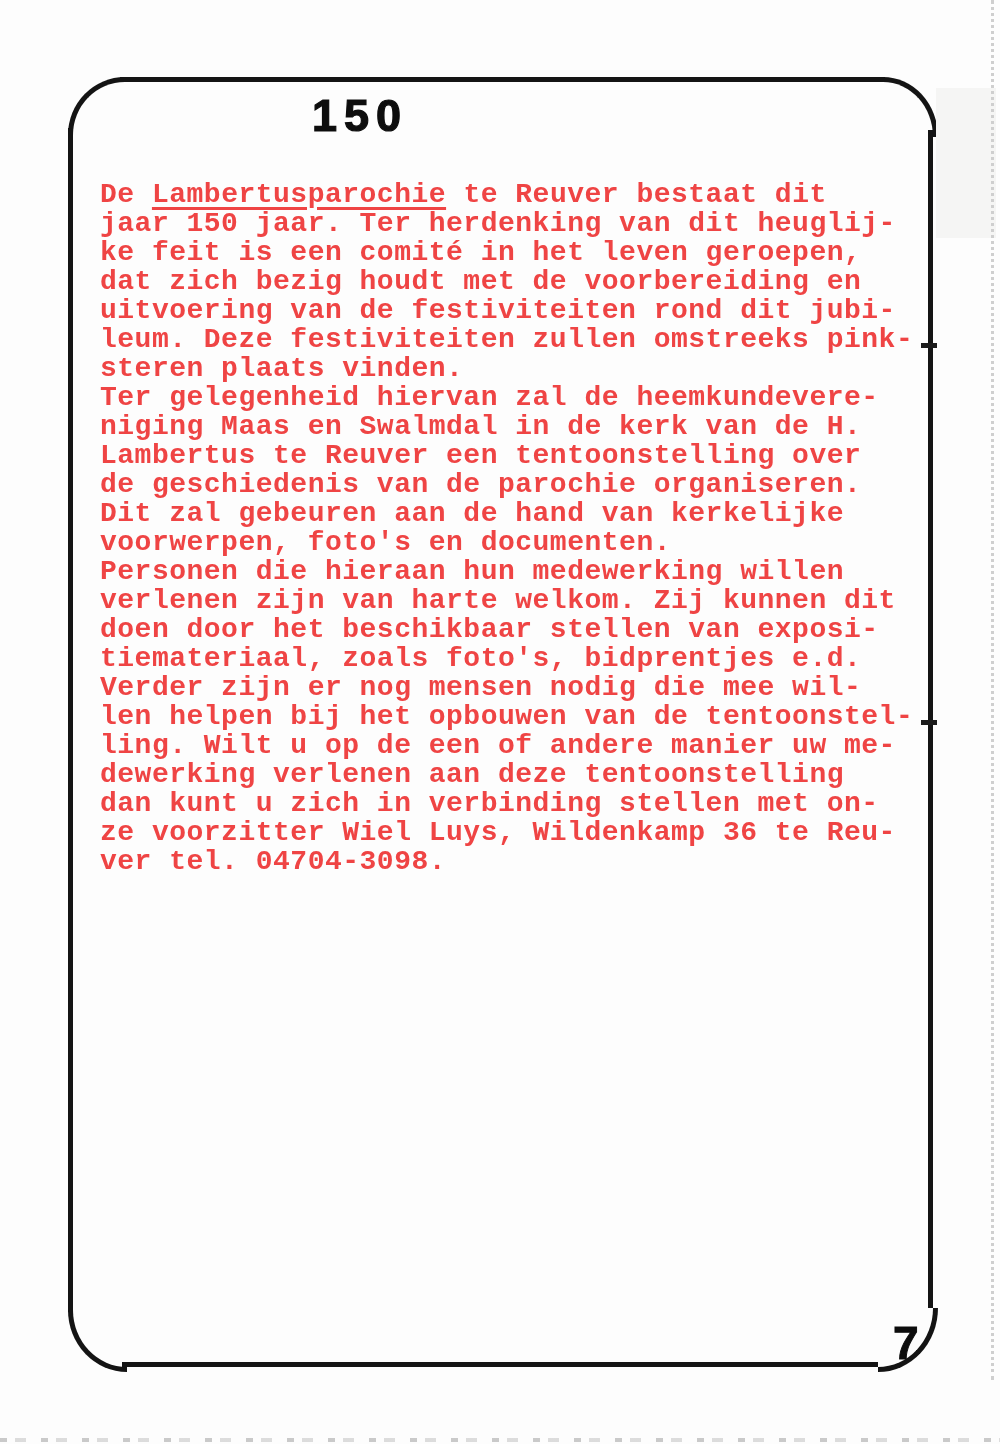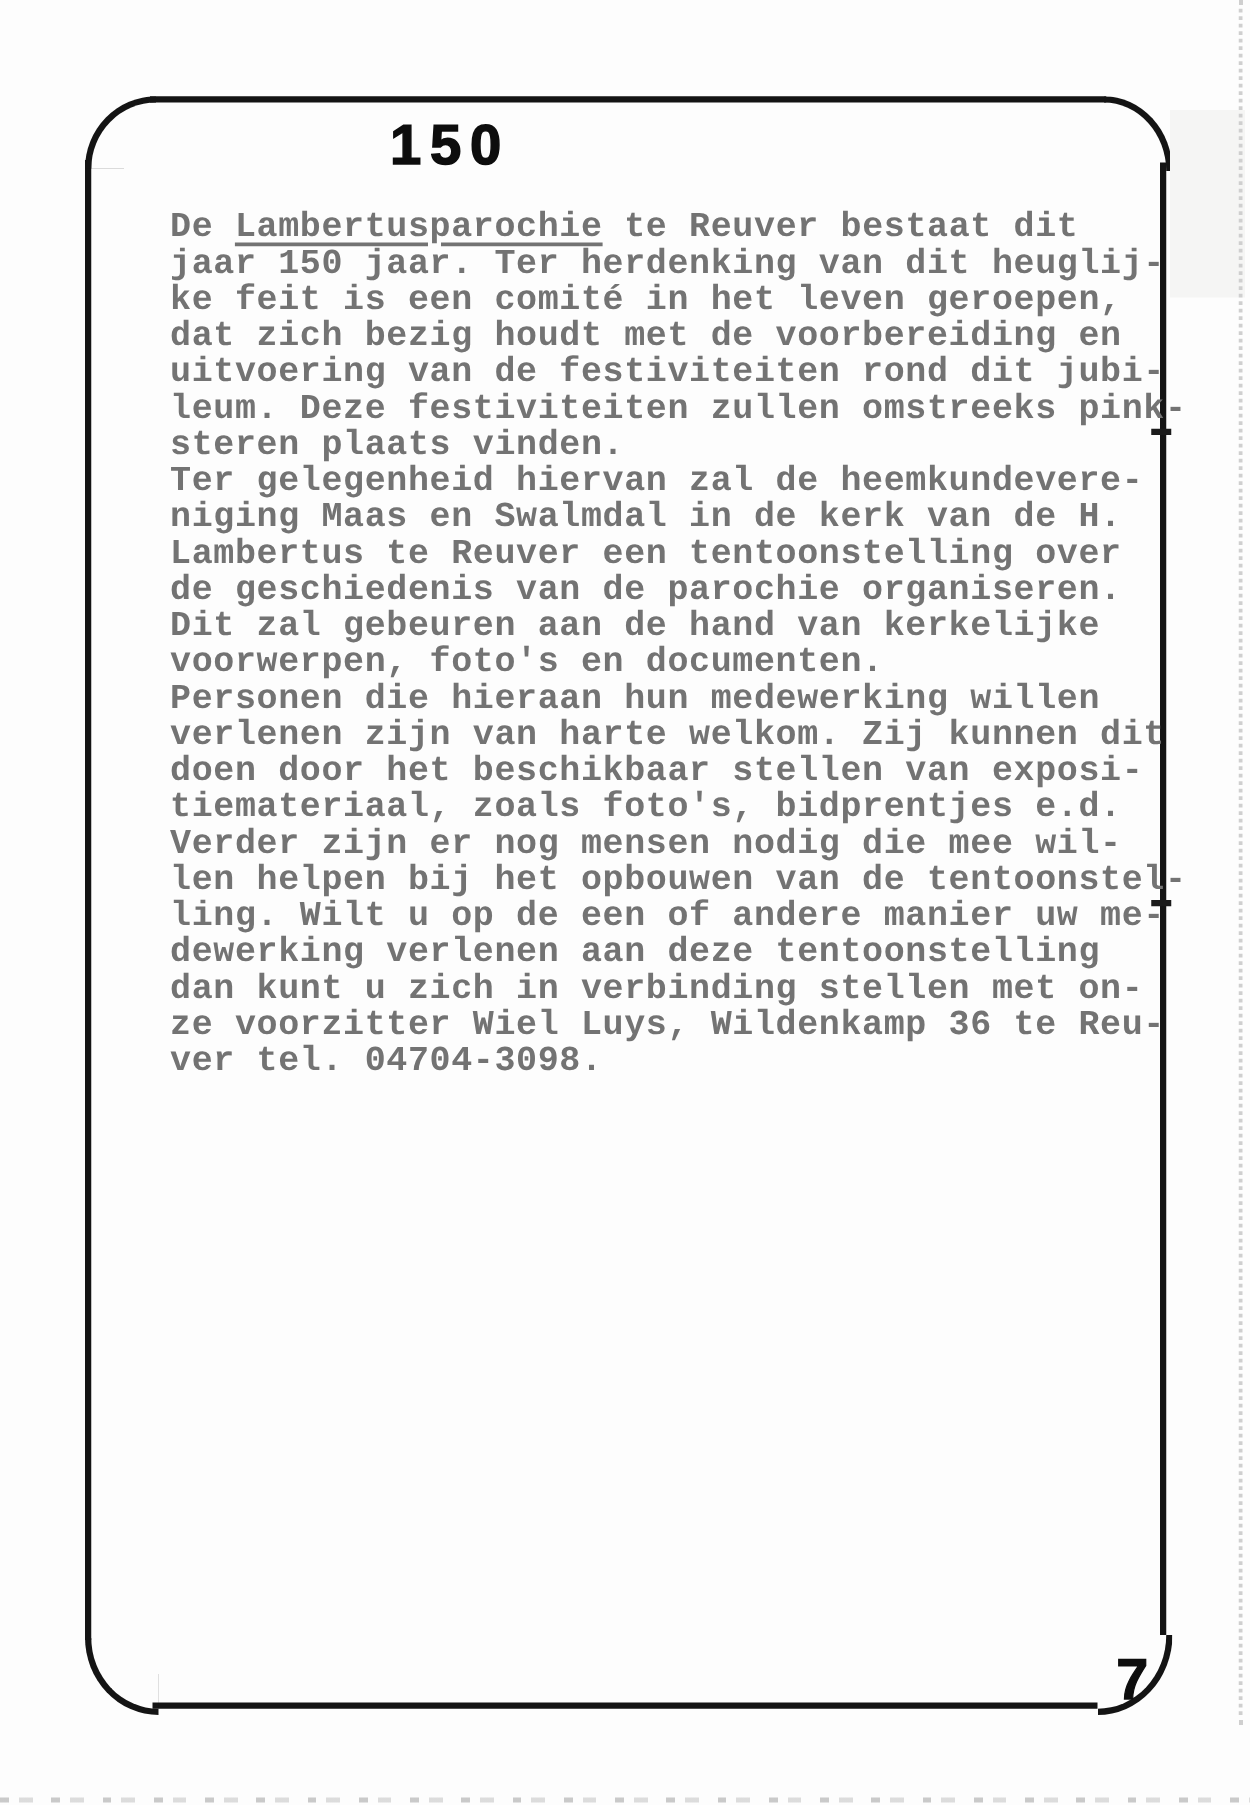--- a/index.html
+++ b/index.html
@@ -66,29 +66,28 @@
   .title .word {
     font-size: 45px;
     font-weight: 400;
     letter-spacing: 16px;
     -webkit-text-stroke: 0.9px #0d0d0d;
   }
 
   
   .body-text {
     position: absolute;
-    left: 100px; top: 168px;
+    left: 100px; top: 180px;
     width: 860px;
     font-size: 28px;
     line-height: 29px;
     font-weight: 700;
     letter-spacing: 0.5px;
     white-space: pre;
-    color: #737373;
-    margin-left: 36px;
+    color: #ef4444;
   }
   .body-text .line { height: 29px; }
   .body-text .u {
     text-decoration: underline;
     text-decoration-thickness: 2.5px;
     text-underline-offset: 5px;
   }
 
   
   .page-number {

